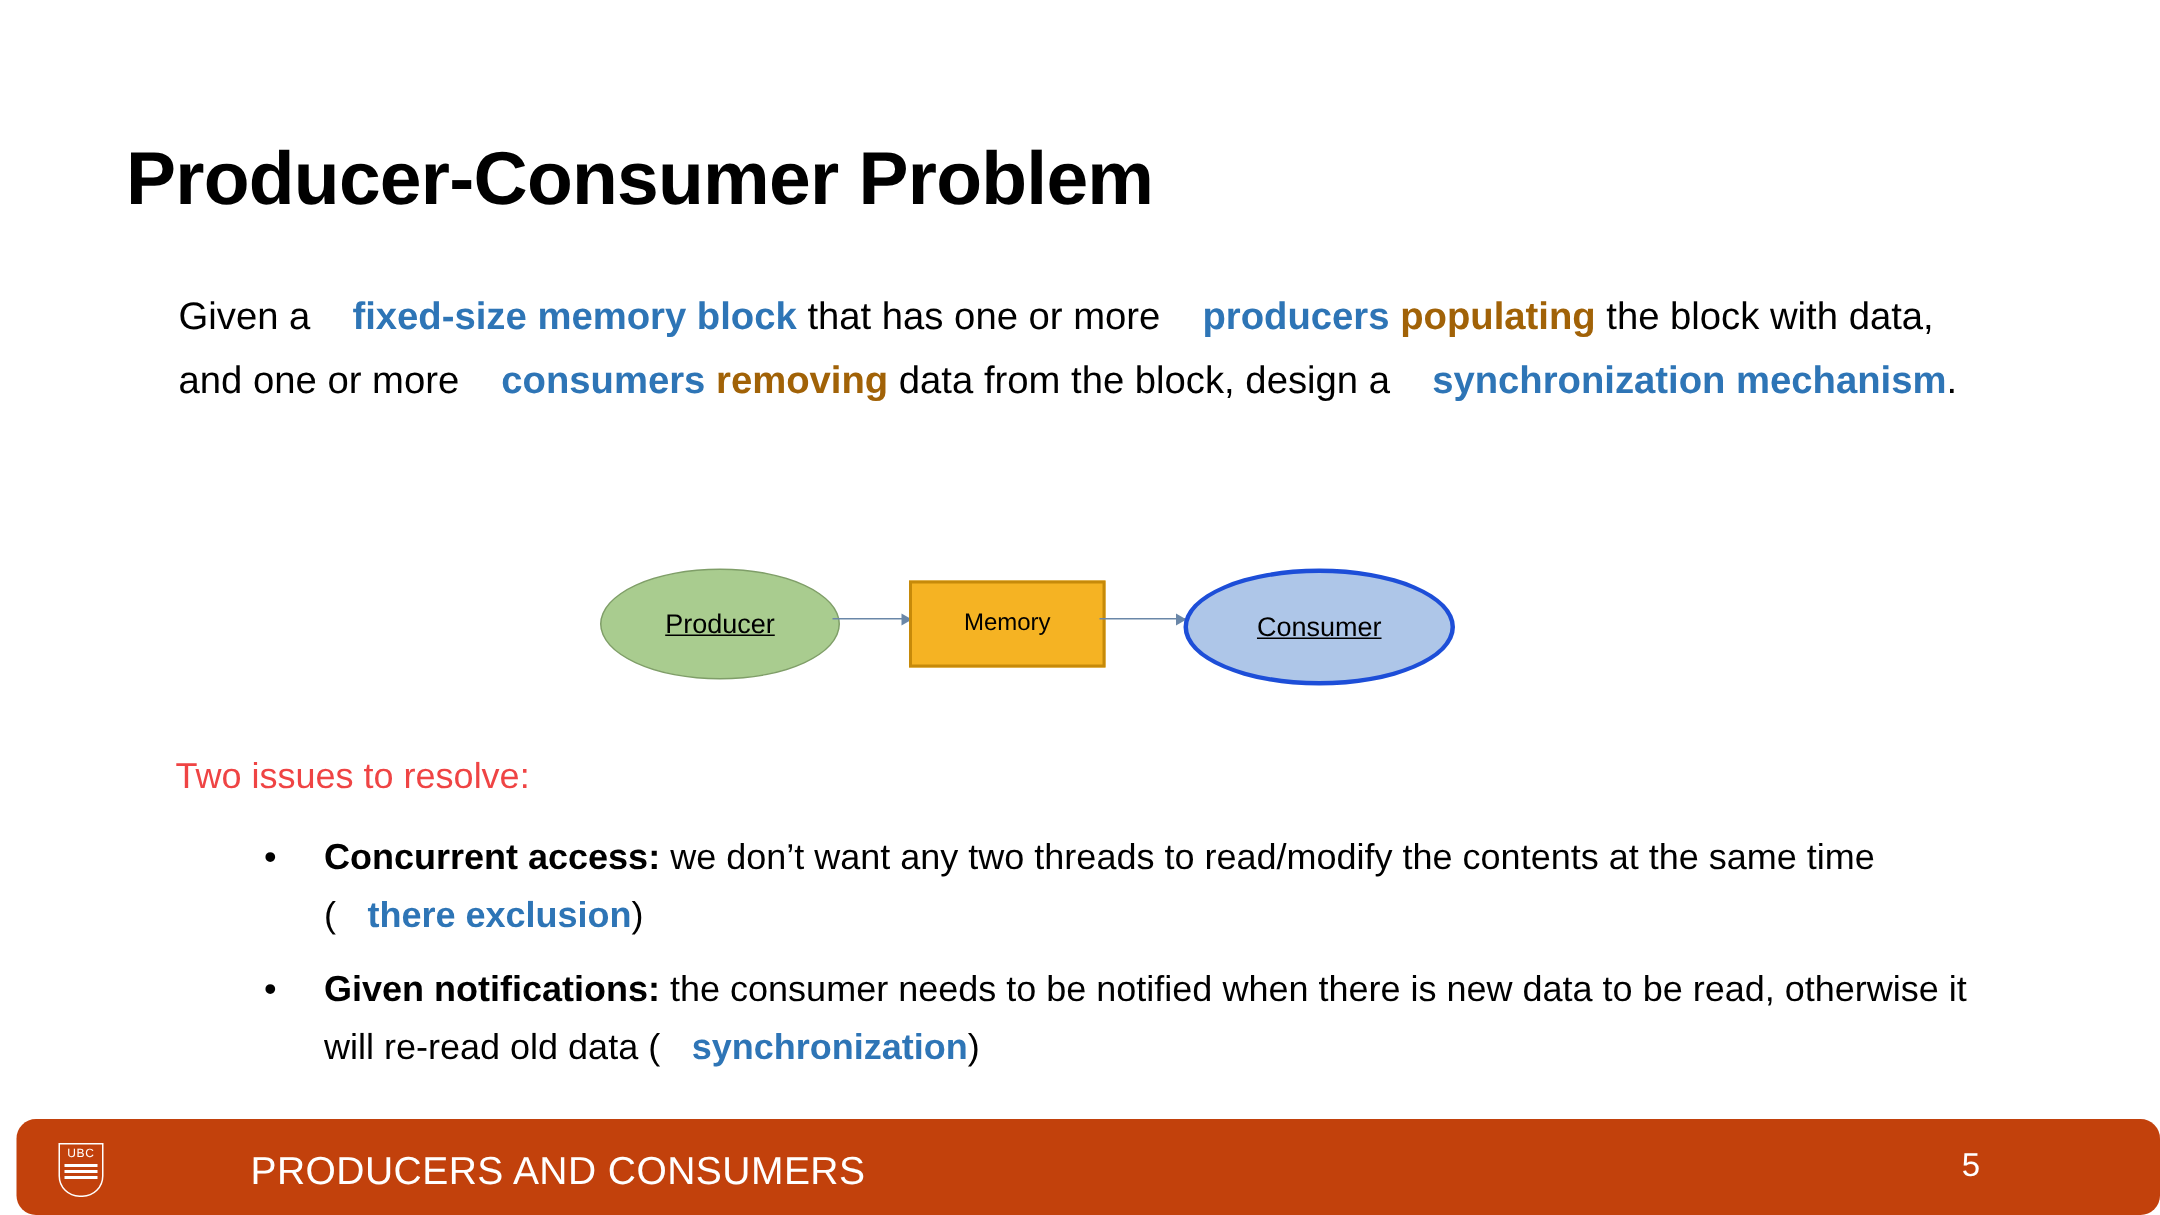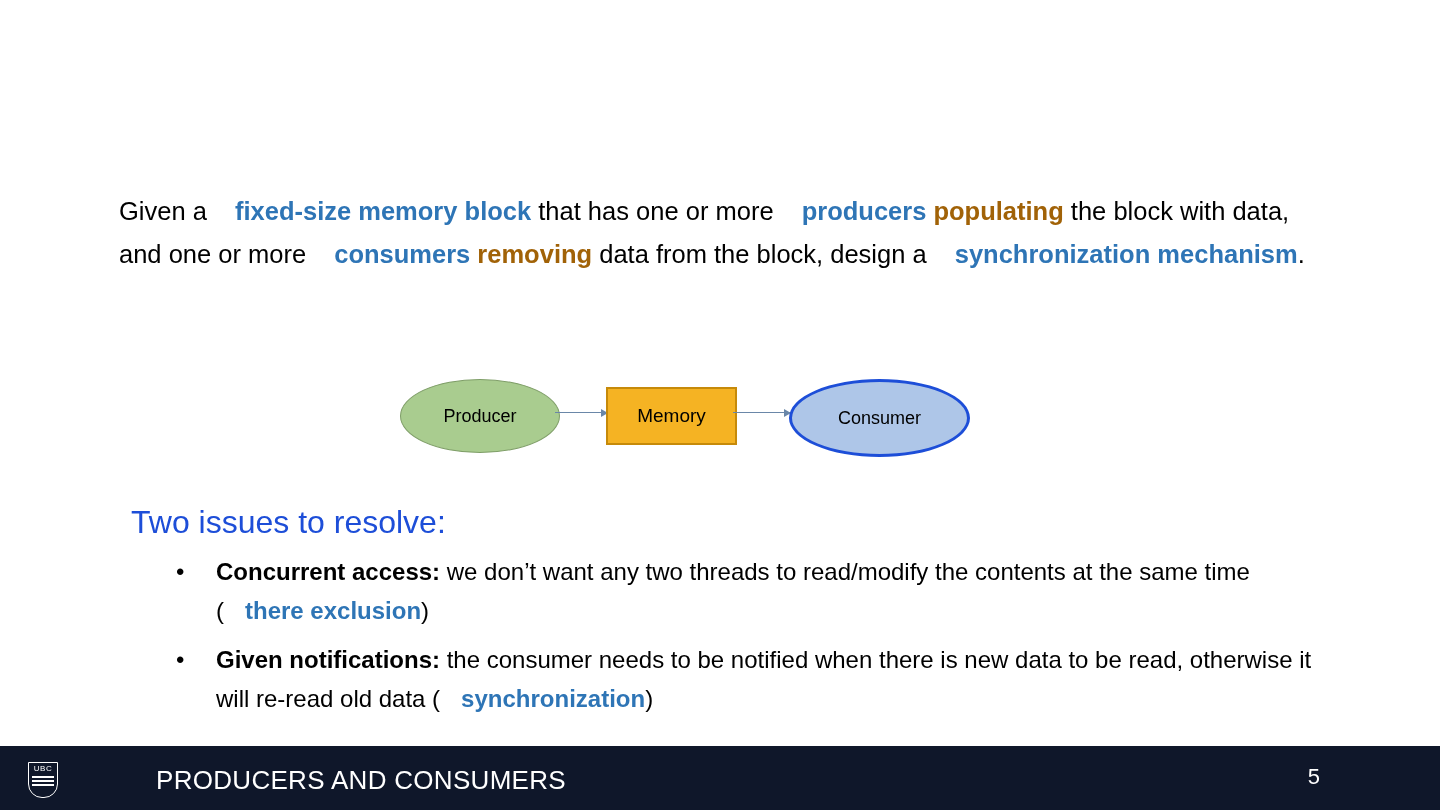--- a/index.html
+++ b/index.html
@@ -64,20 +64,21 @@
     height: 80px;
   }
   .node-ellipse {
     position: absolute;
     display: flex;
     align-items: center;
     justify-content: center;
     border-radius: 50%;
     font-size: 18px;
     color: #000000;
+    text-decoration: underline;
   }
   .producer-node {
     left: 5px;
     top: 4px;
     width: 158px;
     height: 72px;
     background: #a9cc8f;
     border: 1px solid #7f9e68;
   }
   .consumer-node {
@@ -92,21 +93,21 @@
     position: absolute;
     left: 211px;
     top: 12px;
     width: 127px;
     height: 54px;
     background: #f5b323;
     border: 2px solid #c68a0a;
     display: flex;
     align-items: center;
     justify-content: center;
-    font-size: 19px;
+    font-size: 16px;
     color: #000000;
   }
   .arrow {
     position: absolute;
     top: 37px;
     height: 2px;
   }
   .arrow .line {
     position: absolute;
     left: 0;
@@ -124,24 +125,24 @@
     border-left: 7px solid #6a87a8;
     border-top: 4px solid transparent;
     border-bottom: 4px solid transparent;
   }
   .arrow-1 { left: 160px; width: 52px; }
   .arrow-2 { left: 338px; width: 57px; }
 
   
   .issues-lead {
     position: absolute;
-    left: 131px;
+    left: 117px;
     top: 504px;
-    font-size: 32px;
-    color: #1d4ed8;
+    font-size: 24px;
+    color: #ef4444;
   }
   .bullets {
     position: absolute;
     left: 168px;
     top: 552px;
     width: 1160px;
   }
   .bullet {
     position: relative;
     padding-left: 48px;
@@ -155,25 +156,26 @@
     left: 8px;
     top: 0;
     font-size: 24px;
     line-height: 39px;
   }
   .bullet b { font-weight: bold; }
 
   
   .footer {
     position: absolute;
-    left: 0;
+    left: 11px;
     right: 0;
     bottom: 0;
     height: 64px;
-    background: #0f172a;
+    background: #c2410c;
+    border-radius: 13px;
   }
   .footer-topline {
     position: absolute;
     left: 0;
     right: 0;
     top: -4px;
     height: 4px;
     background: #ffffff;
   }
   .footer-text {
@@ -228,20 +230,21 @@
   }
   .ubc-logo .bar1 { top: 18px; }
   .ubc-logo .bar2 { top: 22px; }
   .ubc-logo .bar3 { top: 26px; }
 </style>
 </head>
 <body>
 
 <div class="slide">
 
+  <div class="slide-title">Producer-Consumer Problem</div>
 
   <div class="intro">
     <span>Given a </span><span class="b-blue">fixed-size memory block</span><span> that has one or more </span><span class="b-blue">producers </span><span class="b-purple">populating</span><span> the block with data, and one or more </span><span class="b-blue">consumers </span><span class="b-purple">removing</span><span> data from the block, design a </span><span class="b-blue">synchronization mechanism</span><span>.</span>
   </div>
 
   <div class="diagram">
     <div class="node-ellipse producer-node">
       <span>Producer</span>
     </div>
     <div class="arrow arrow-1">

